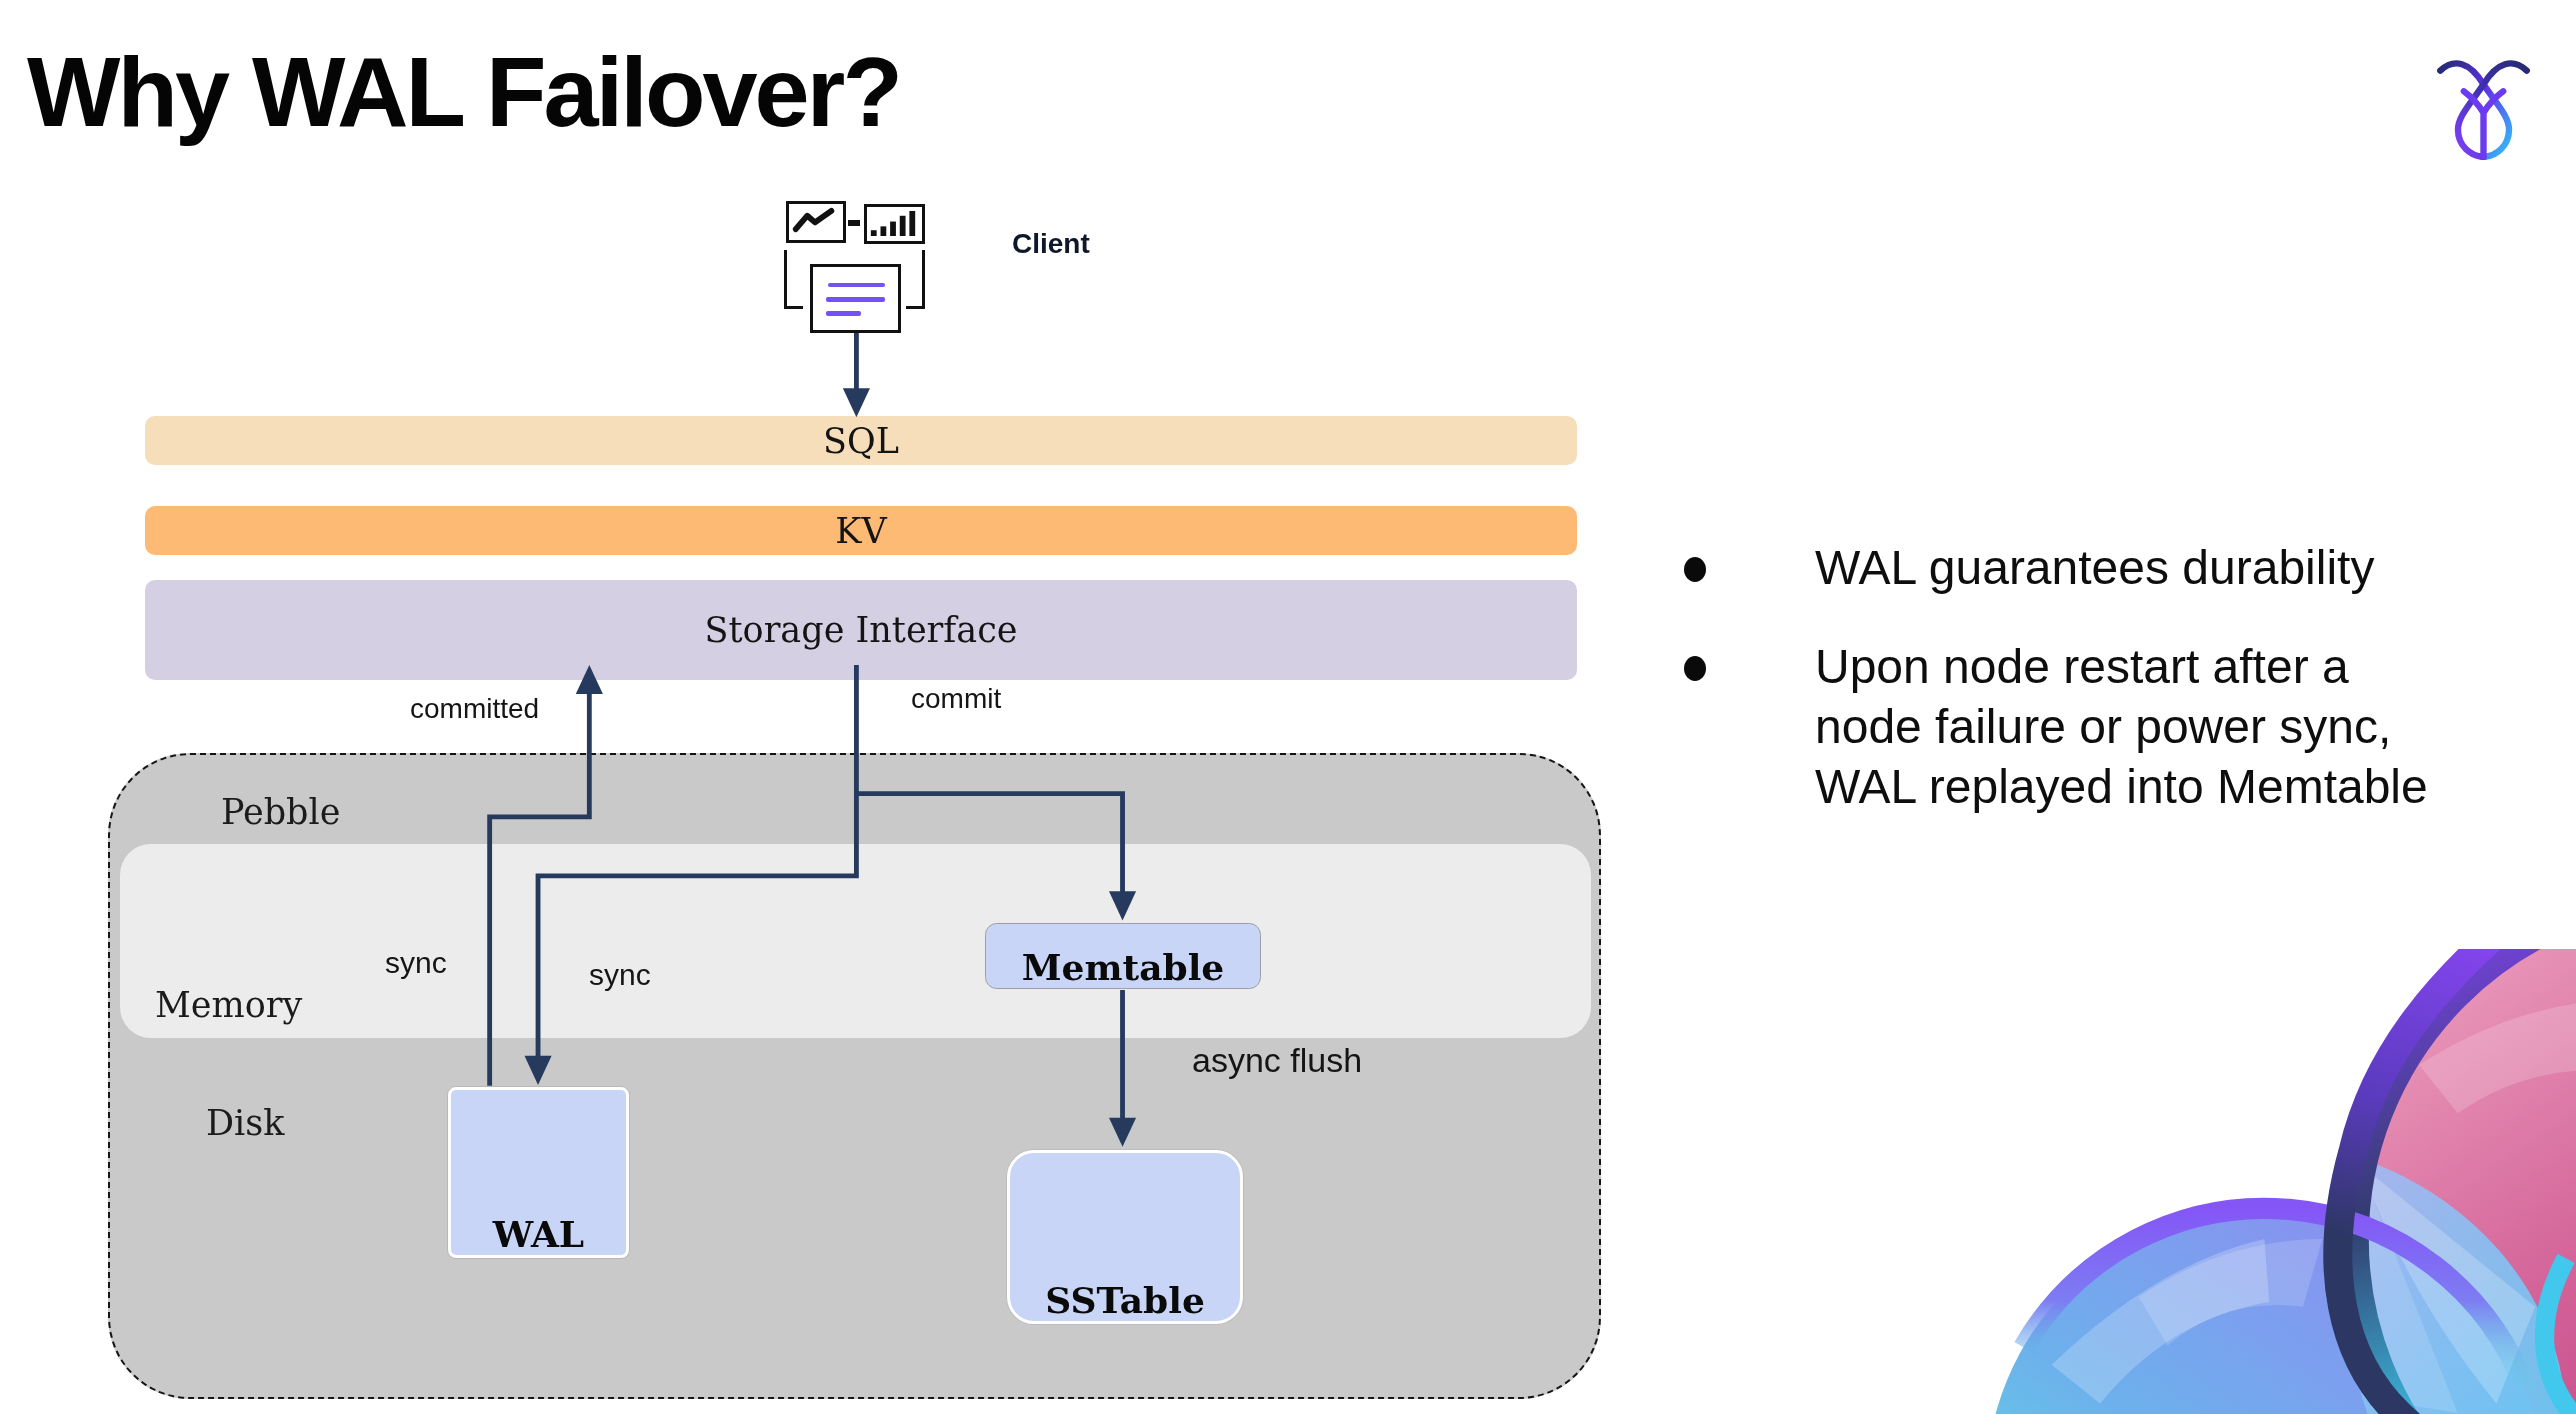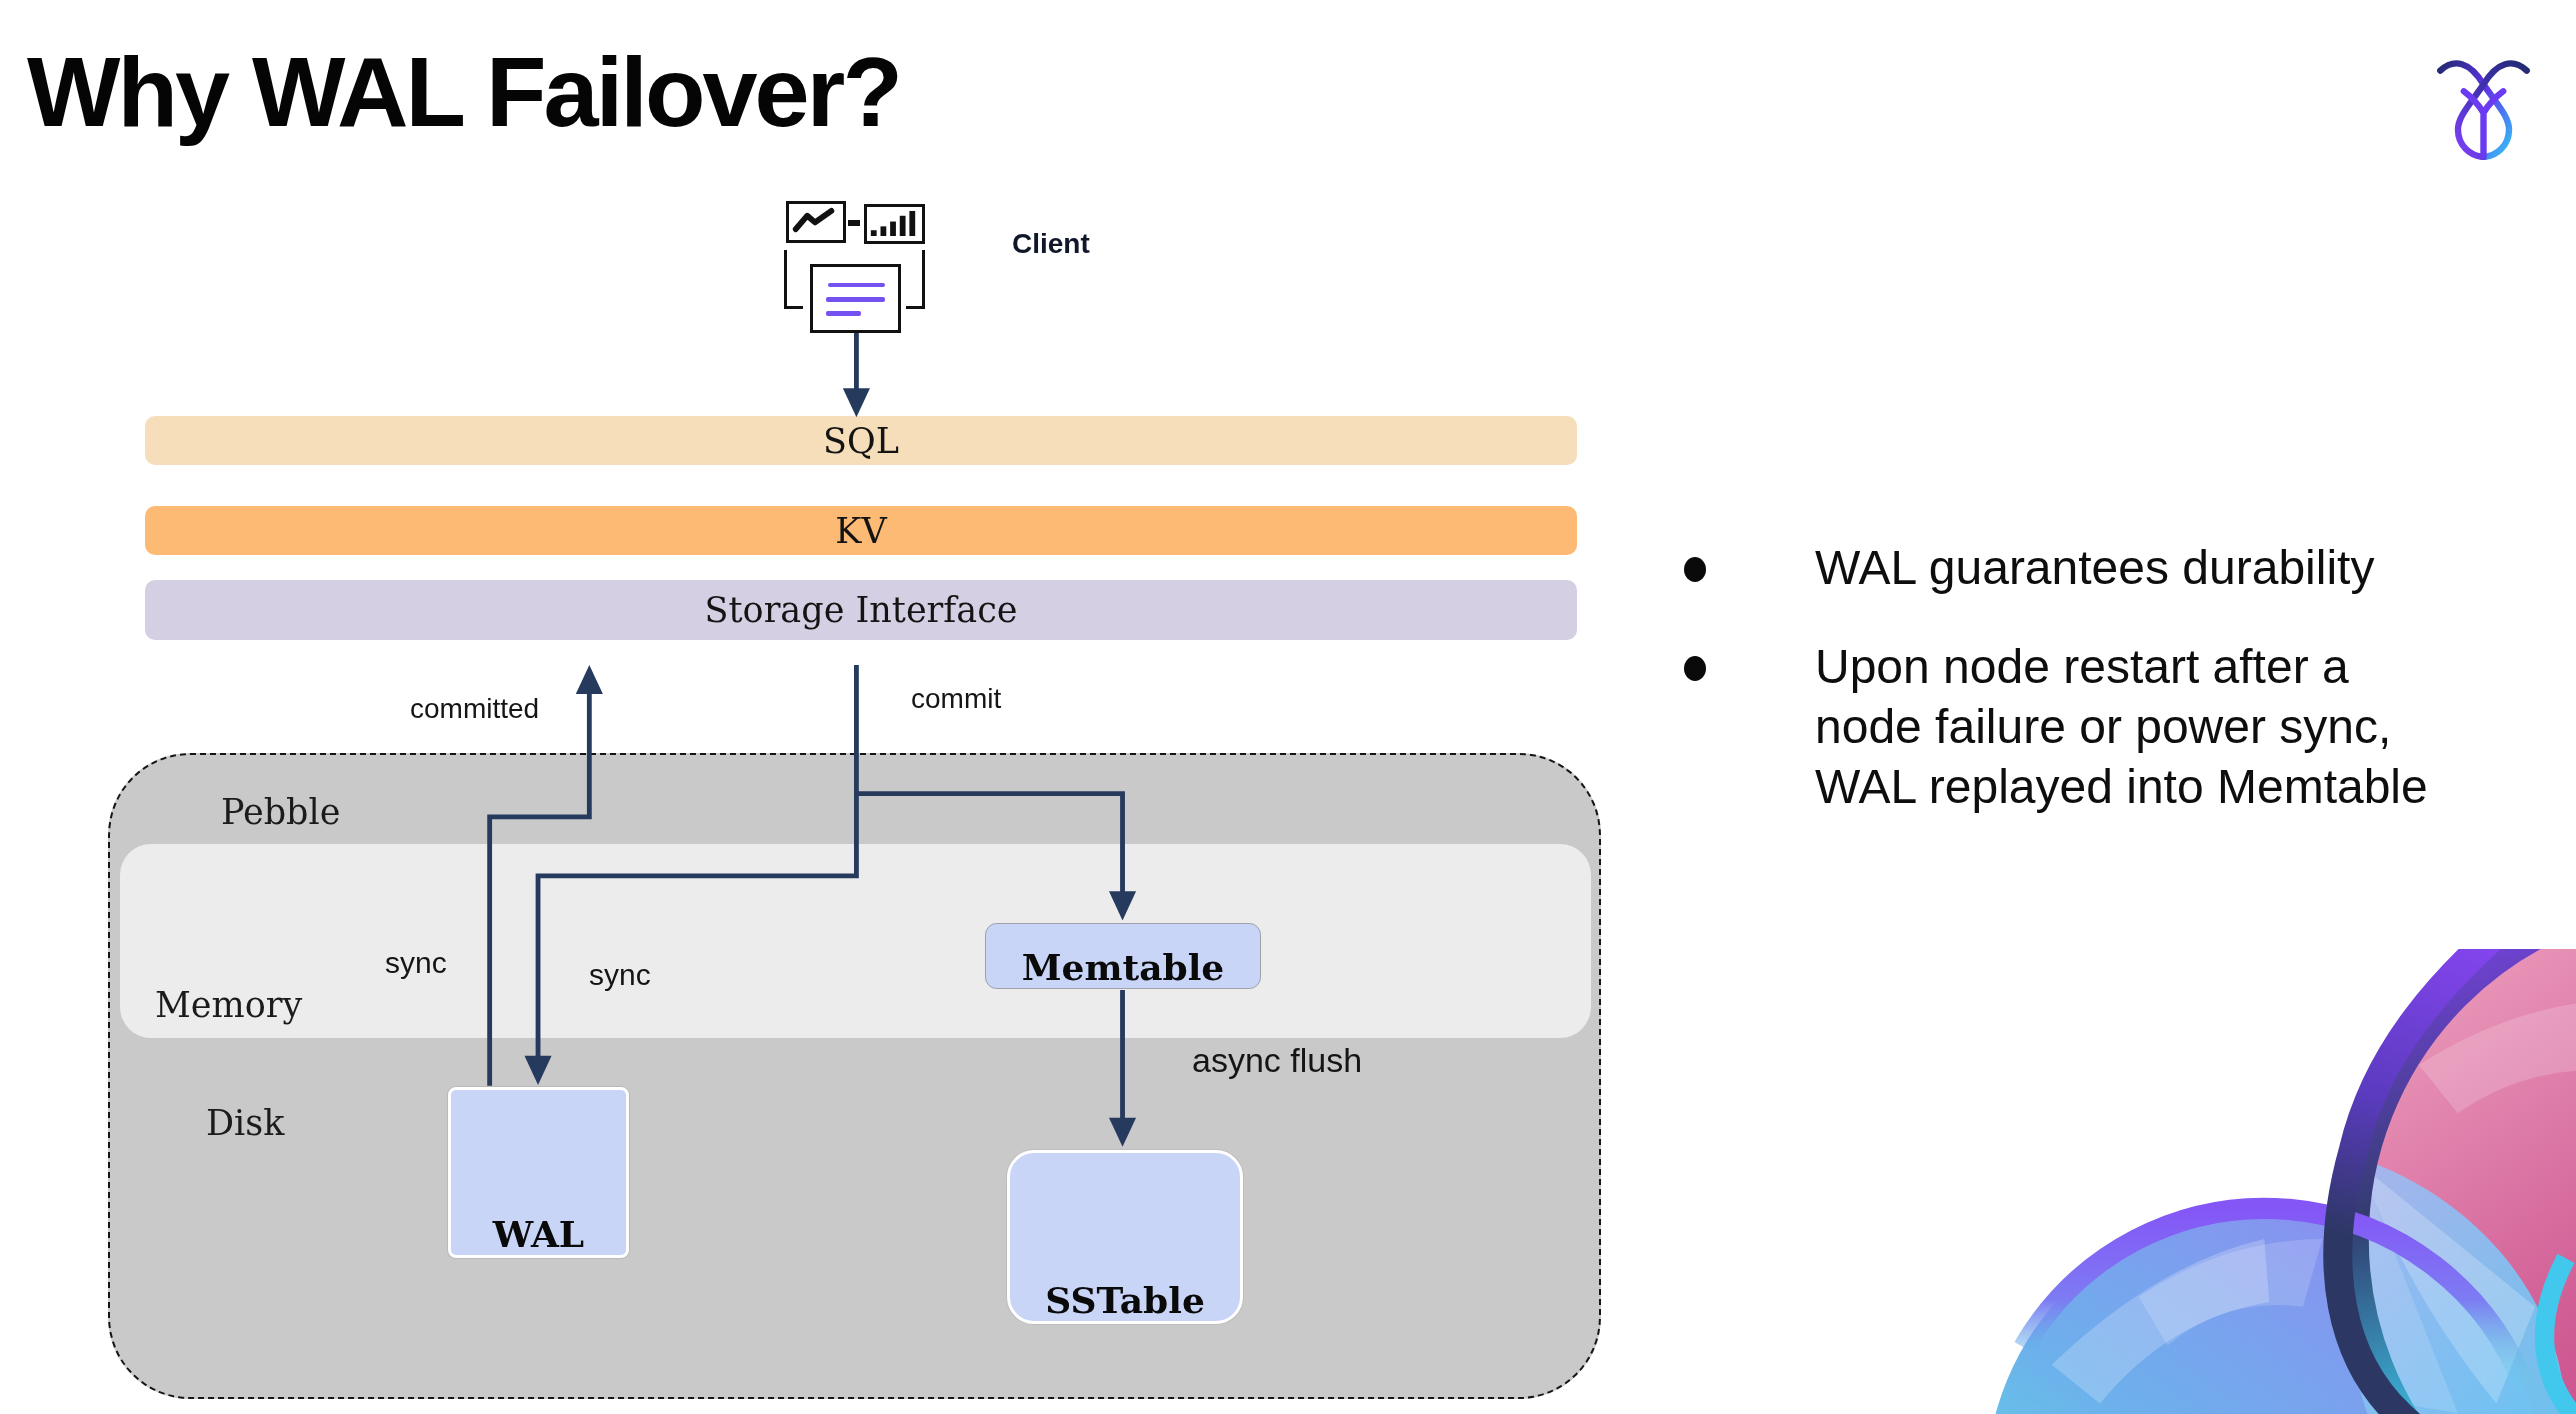--- a/index.html
+++ b/index.html
@@ -25,21 +25,21 @@
   #client-doc { left:810px; top:264px; width:91px; height:69px; border:3.9px solid #111; background:#fff; }
   .doc-line { position:absolute; height:4.8px; background:#7451f1; border-radius:1.9px; }
   #client-label { left:1012px; top:228px; font-size:28px; color:#0f172a;font-weight:bold; }
 
   
   .layer { position:absolute; left:145px; width:1432px; border-radius:10px;
            display:flex; align-items:center; justify-content:center;
            font-family:"DejaVu Serif", serif; font-size:35px; color:#141414; }
   #layer-sql     { top:416px; height:49px; background:#f6deba; }
   #layer-kv      { top:506px; height:49px; background:#fdba74; }
-  #layer-storage { top:580px; height:60px; background:#d5cfe3; }
+  #layer-storage { top:580px; height:100px; background:#d5cfe3; }
 
   
   .flowlbl { position:absolute; font-size:28px; color:#151515; }
   #lbl-committed { left:410px;  top:693px; }
   #lbl-commit    { left:911px;  top:683px; }
   #lbl-sync-a    { left:385px;  top:946px;  font-size:30px; }
   #lbl-sync-b    { left:589px;  top:958px;  font-size:30px; }
   #lbl-flush     { left:1192px; top:1041px; font-size:34px; }
 
   

